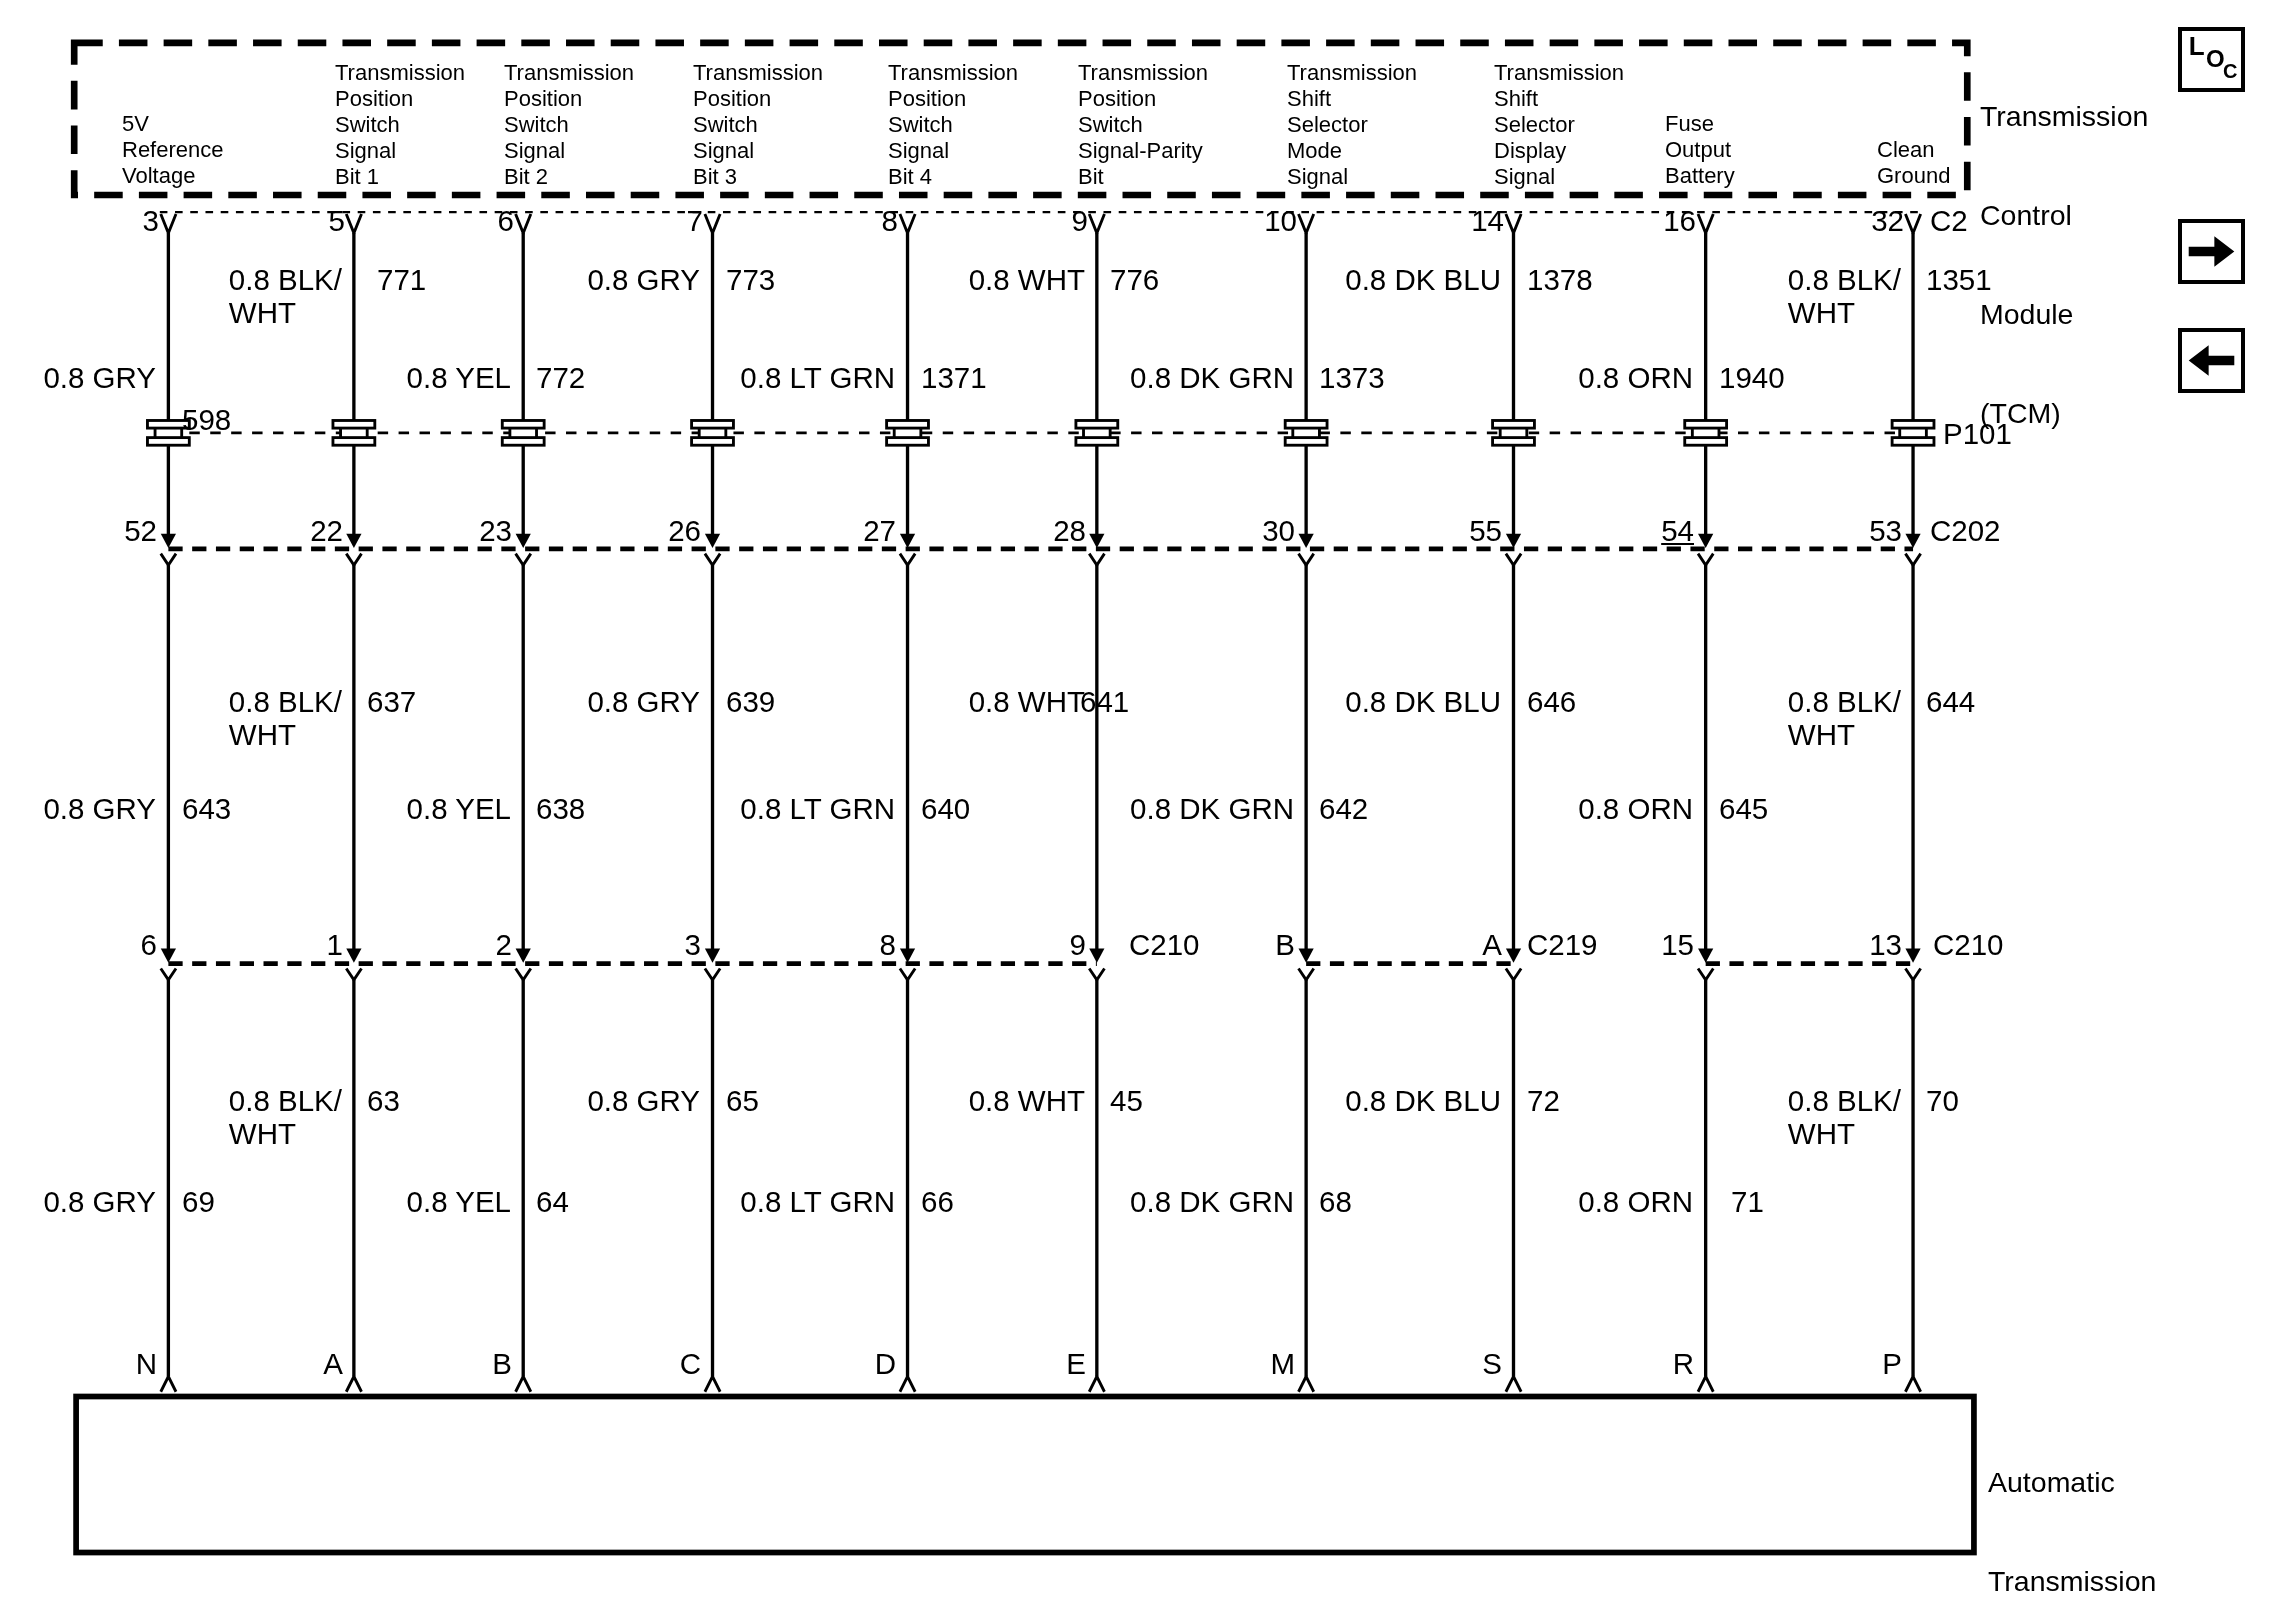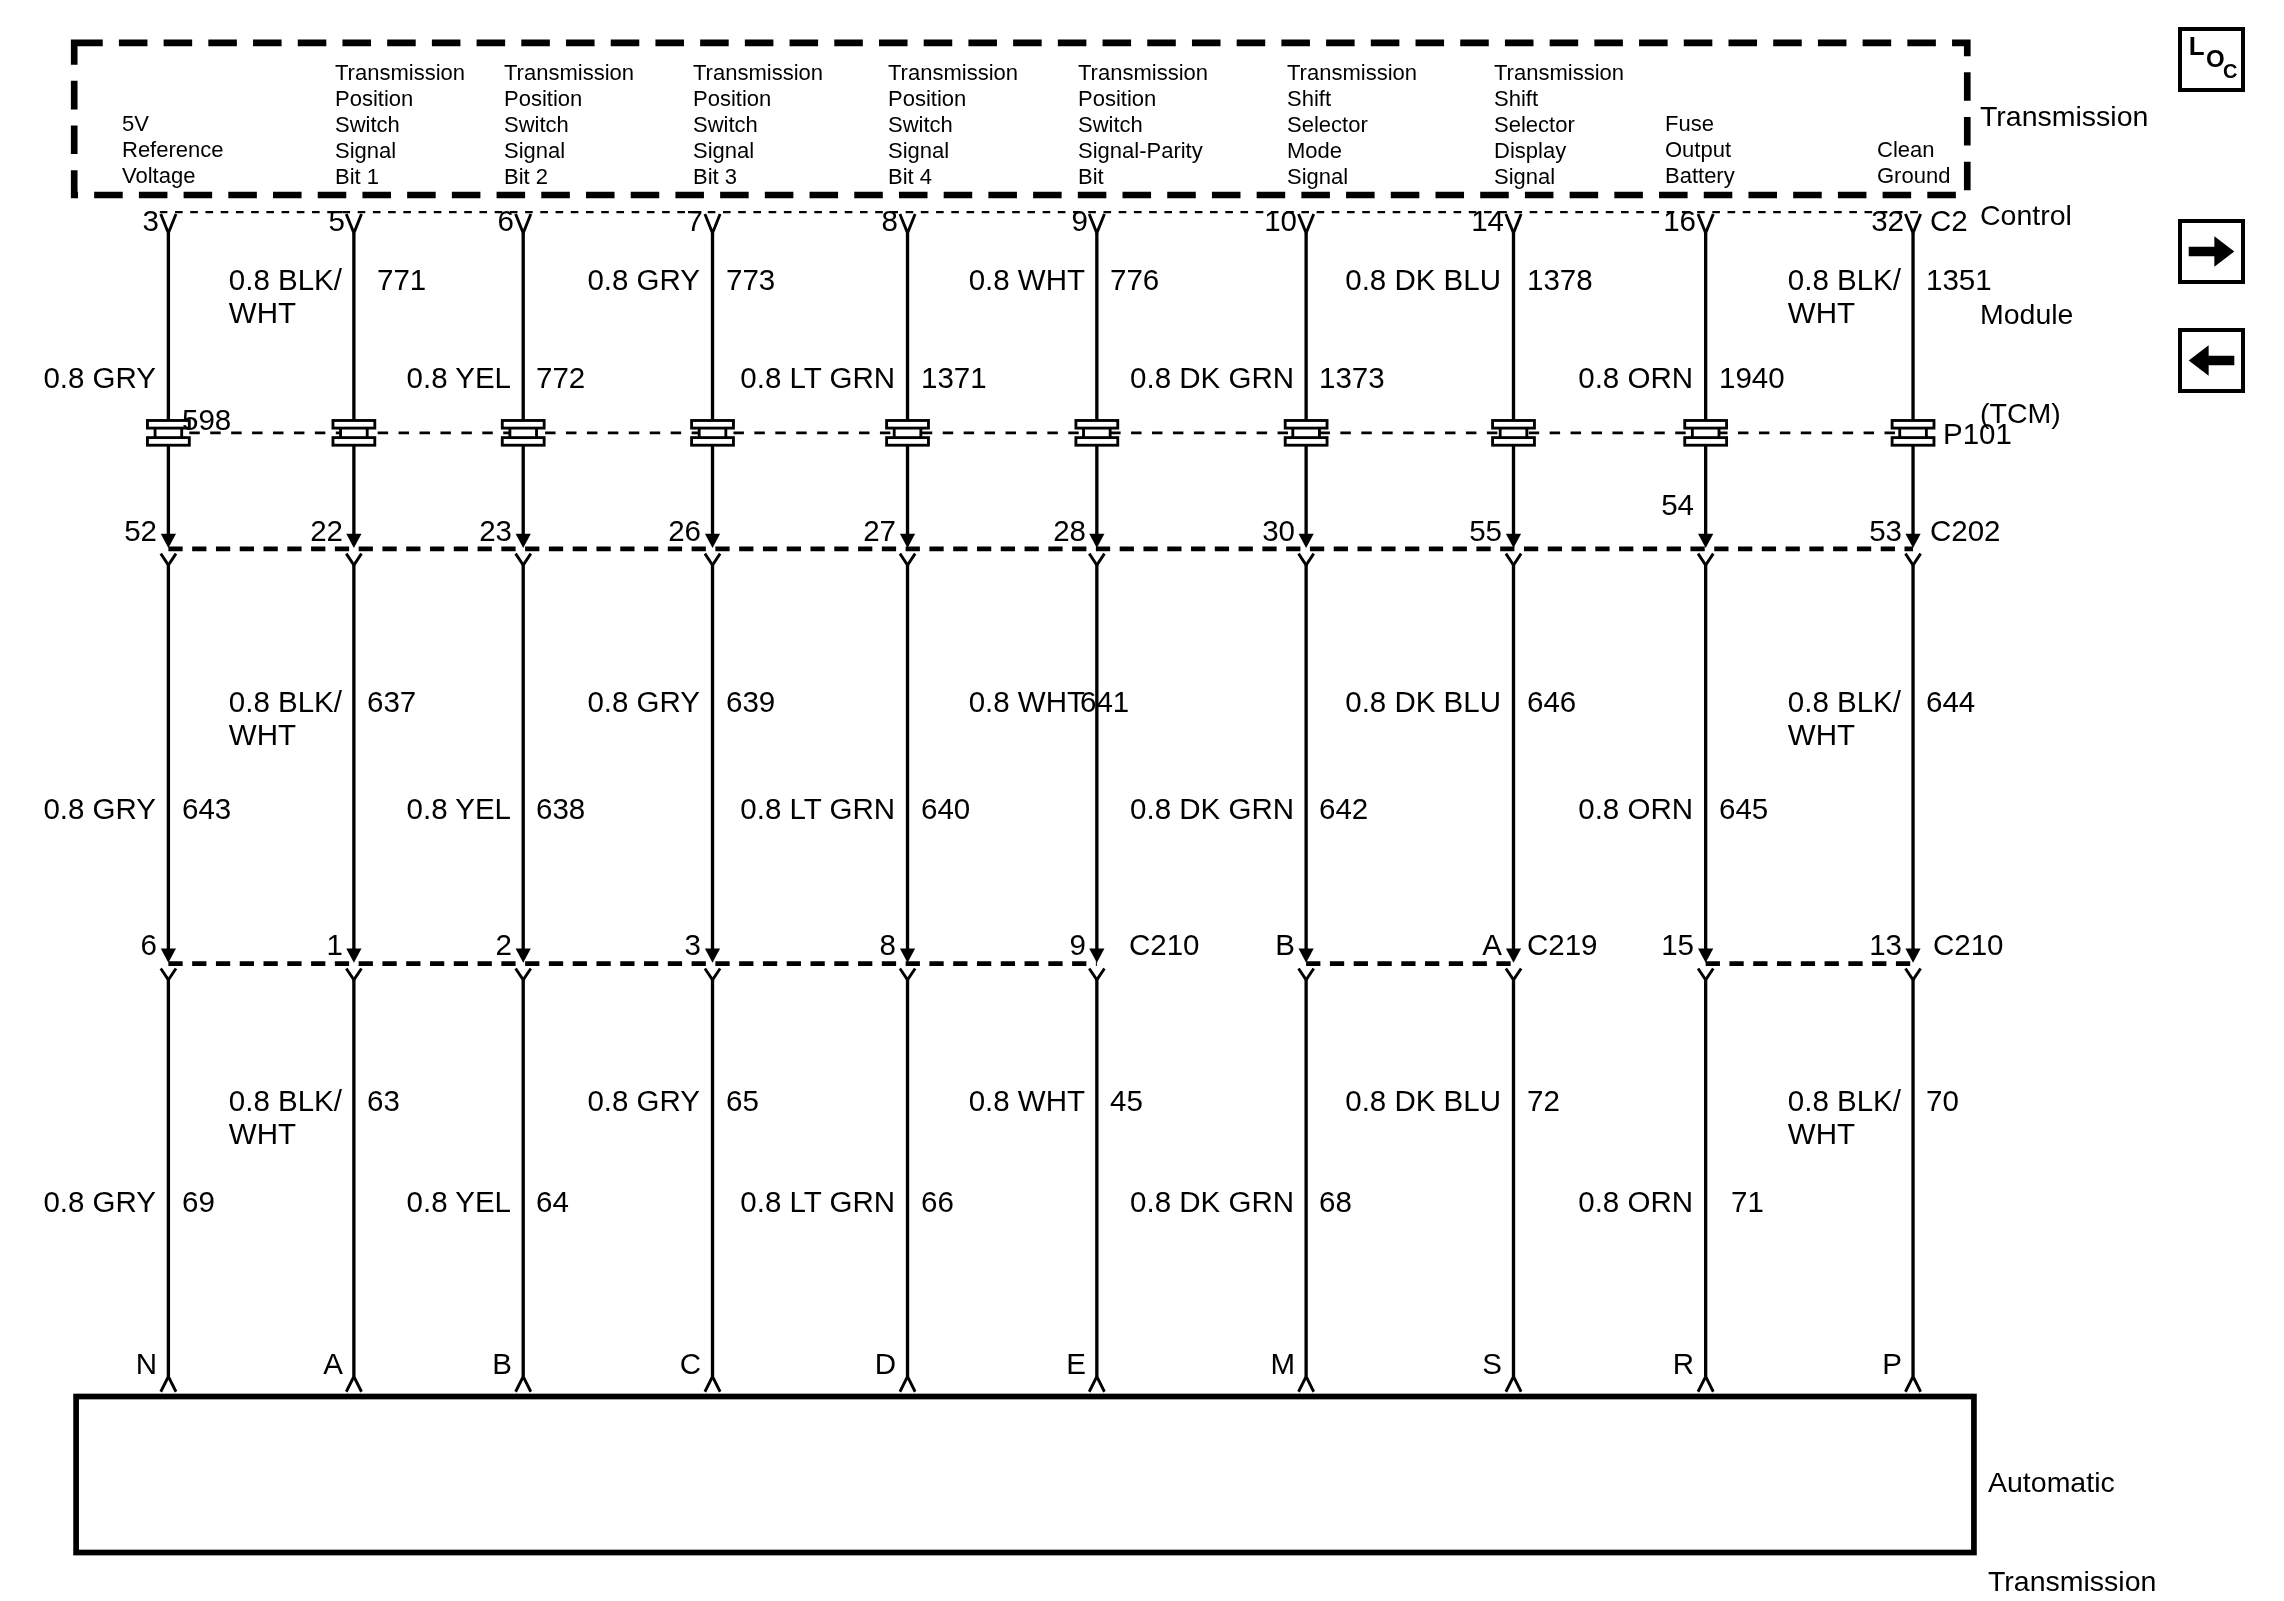--- a/index.html
+++ b/index.html
@@ -277,21 +277,21 @@
       <div class="lbl" style="right: 784px; text-align: left; top: 263px;">0.8 DK BLU</div>
       <div class="lbl" style="left: 1527px; top: 263px;">1378</div>
       <div class="lbl" style="right: 784px; text-align: left; top: 685px;">0.8 DK BLU</div>
       <div class="lbl" style="left: 1527px; top: 685px;">646</div>
       <div class="lbl" style="right: 784px; text-align: left; top: 1084px;">0.8 DK BLU</div>
       <div class="lbl" style="left: 1527px; top: 1084px;">72</div>
       <div class="lbl hdr" style="left: 1665px; top: 111px;">Fuse
 Output
 Battery</div>
       <div class="lbl" style="right: 589px; text-align: right; top: 204px;">16</div>
-      <div class="lbl" style="right: 591px; text-align: left; top: 488px;">54</div>
+      <div class="lbl" style="right: 591px; text-align: left; top: 514px; text-decoration: underline;">54</div>
       <div class="lbl" style="right: 591px; text-align: right; top: 928px;">15</div>
       <div class="lbl" style="right: 591px; text-align: right; top: 1347px;">R</div>
       <div class="lbl" style="right: 592px; text-align: left; top: 361px;">0.8 ORN</div>
       <div class="lbl" style="left: 1719px; top: 361px;">1940</div>
       <div class="lbl" style="right: 592px; text-align: left; top: 792px;">0.8 ORN</div>
       <div class="lbl" style="left: 1719px; top: 792px; text-align: right;">645</div>
       <div class="lbl" style="right: 592px; text-align: left; top: 1185px;">0.8 ORN</div>
       <div class="lbl" style="left: 1719px; top: 1185px; margin-left: 12px;">71</div>
       <div class="lbl hdr" style="left: 1877px; top: 137px;">Clean
 Ground</div>

